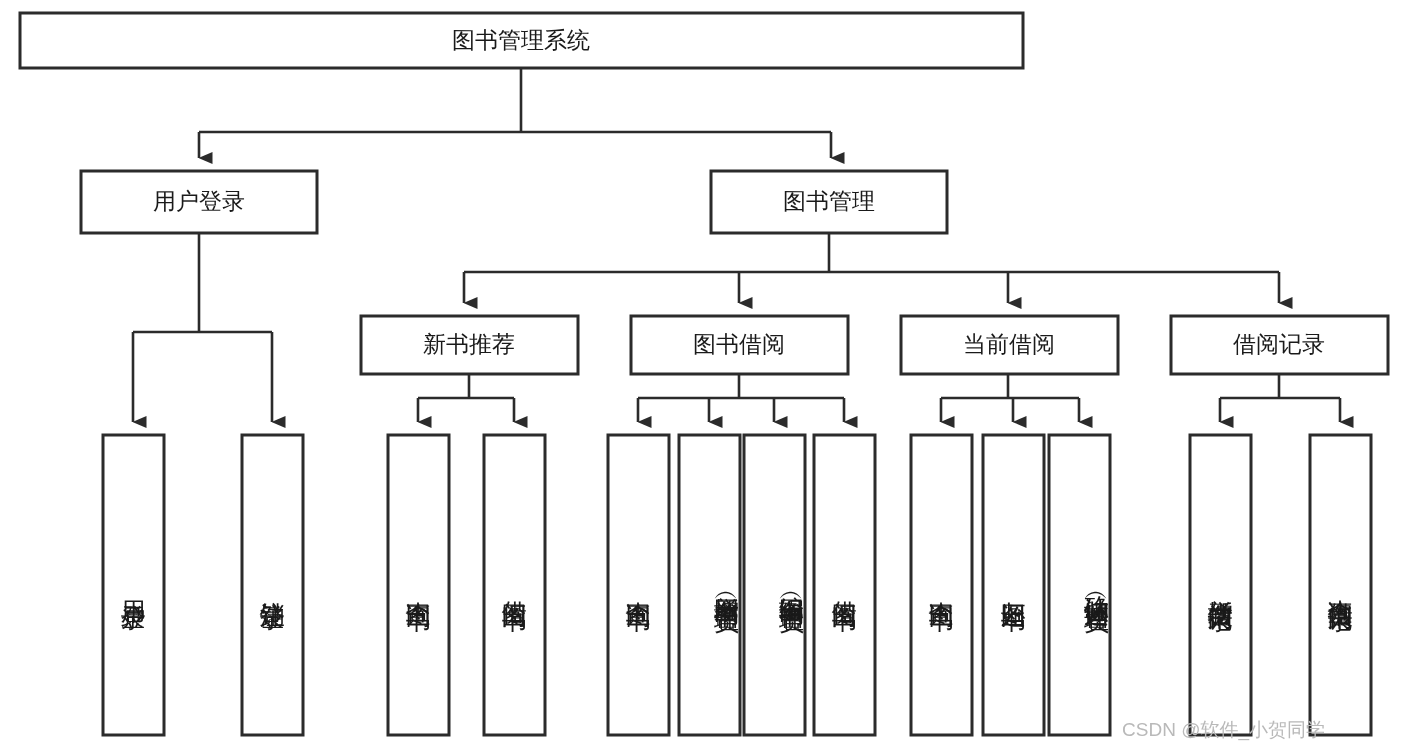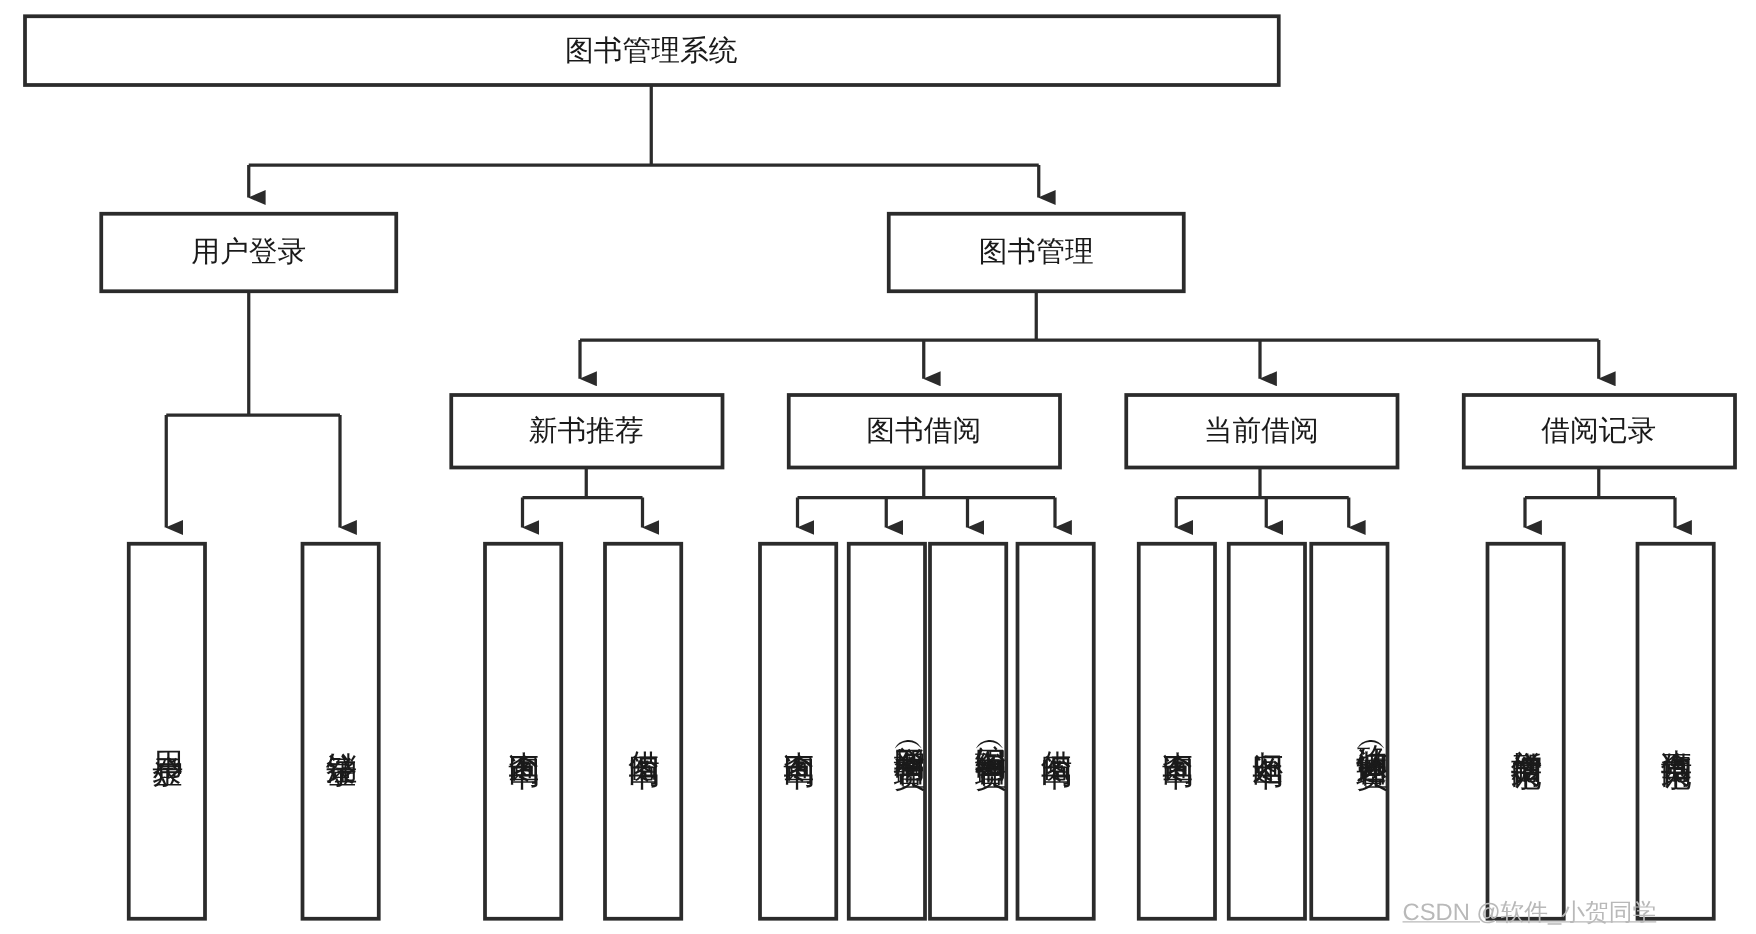--- a/index.html
+++ b/index.html
@@ -67,21 +67,20 @@
   }
   .watermark {
     position: absolute;
     right: 10px;
     bottom: 4px;
     font-family: "Liberation Sans", "DejaVu Sans", sans-serif;
     font-size: 19px;
     color: #b9b9b9;
     white-space: nowrap;
     user-select: none;
-    text-decoration: underline;
   }
 </style>
 </head>
 <body>
 
 <div id="diagram-root">
 
   <svg class="flow" viewBox="0 0 1405 747">
     <defs>
       <marker id="arrow" viewBox="0 0 12 14" refX="6" refY="13.5" markerWidth="12" markerHeight="14" orient="auto-start-reverse" markerUnits="userSpaceOnUse">

